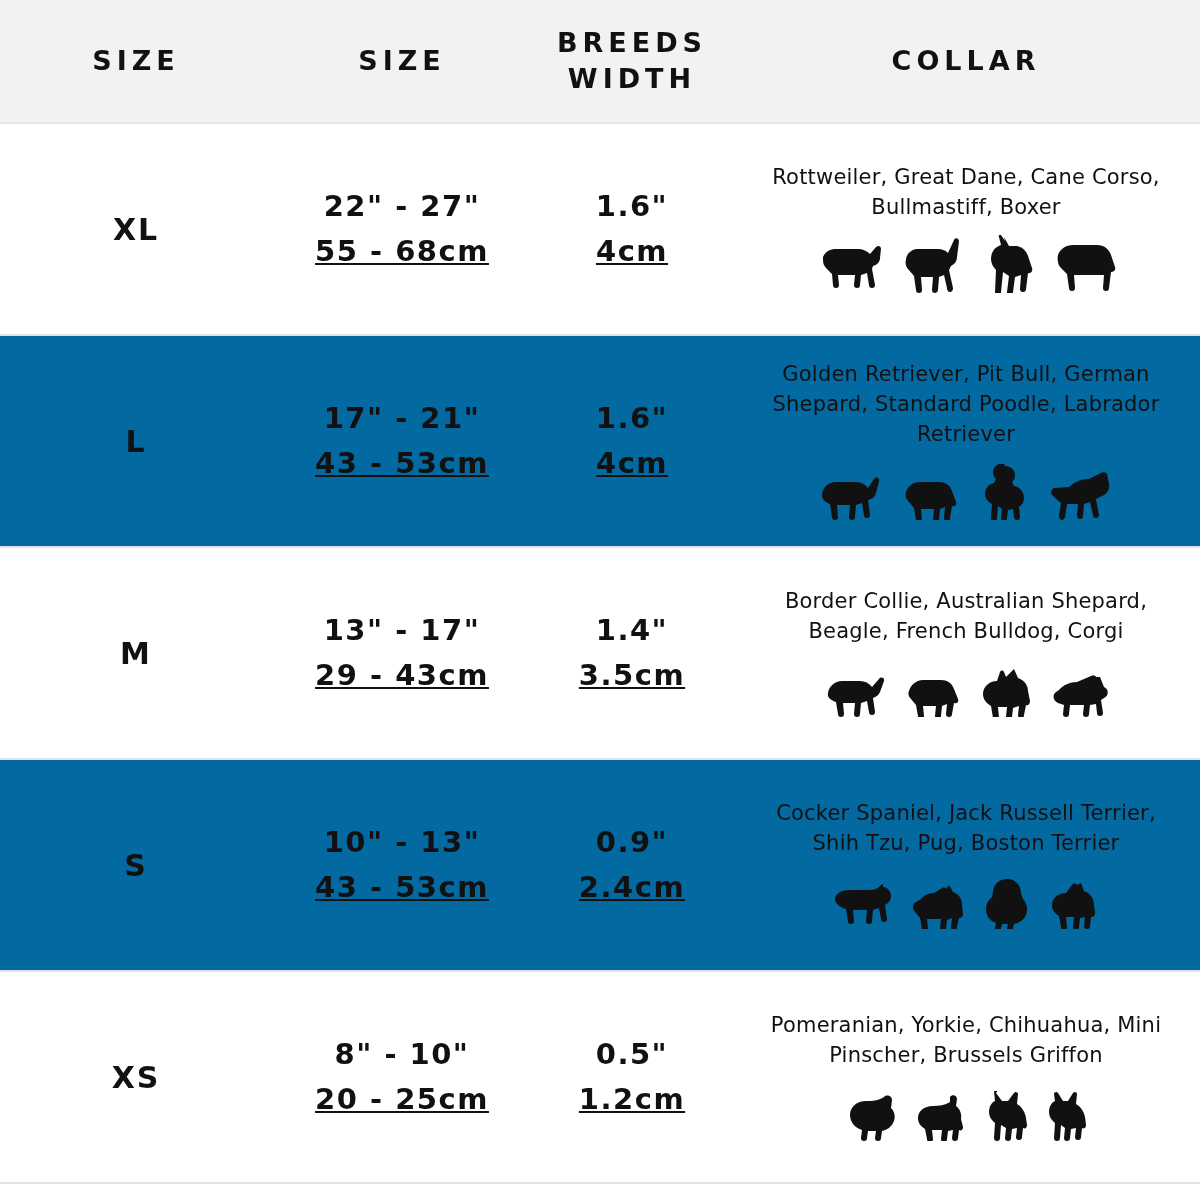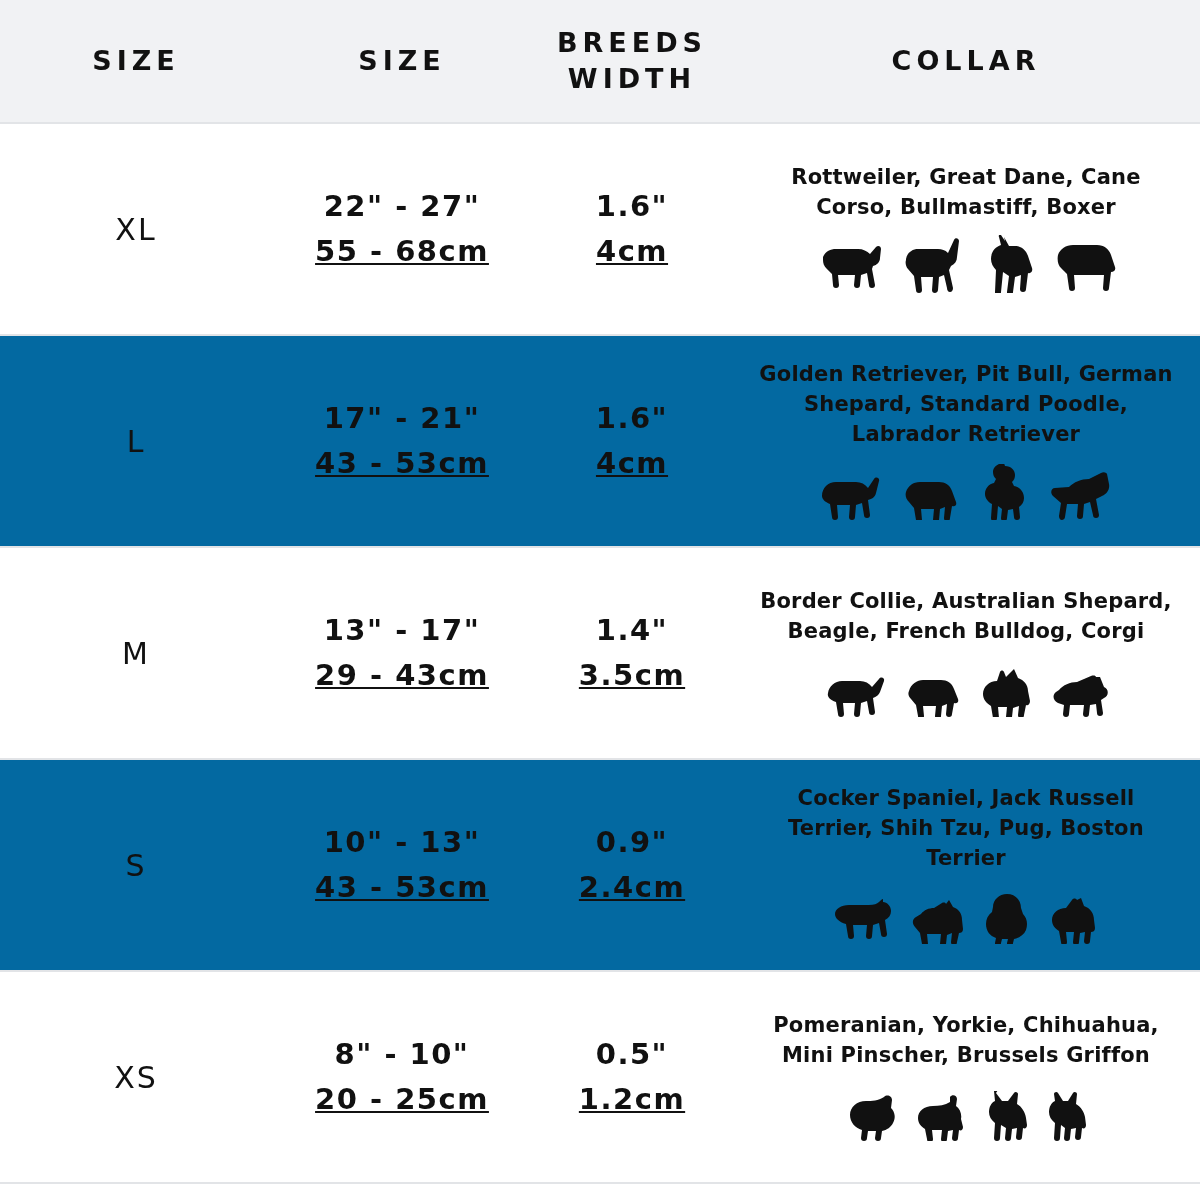--- a/index.html
+++ b/index.html
@@ -48,36 +48,36 @@
   tbody td {
     padding: 0;
     text-align: center;
     vertical-align: middle;
     border-top: 2px solid #e2e4e7;
     border-bottom: 2px solid #e2e4e7;
     height: 196px;
   }
   td.cell-size {
     font-size: 30px;
-    font-weight: 400;
+    font-weight: 700;
     letter-spacing: 2px;
   }
   td.cell-neck, td.cell-width {
     font-size: 29px;
     font-weight: 700;
     letter-spacing: 1.5px;
     line-height: 1.55;
   }
   td.cell-neck .line2, td.cell-width .line2 { display: block; text-decoration: underline; }
   td.cell-breeds {
     padding: 6px 24px 8px 24px;
   }
   .breeds-text {
     font-size: 21px;
-    font-weight: 700;
+    font-weight: 400;
     line-height: 1.42;
     letter-spacing: 0.2px;
     text-align: center;
     color: #111111;
   }
   .breed-icons {
     display: flex;
     align-items: flex-end;
     justify-content: center;
     gap: 16px;

